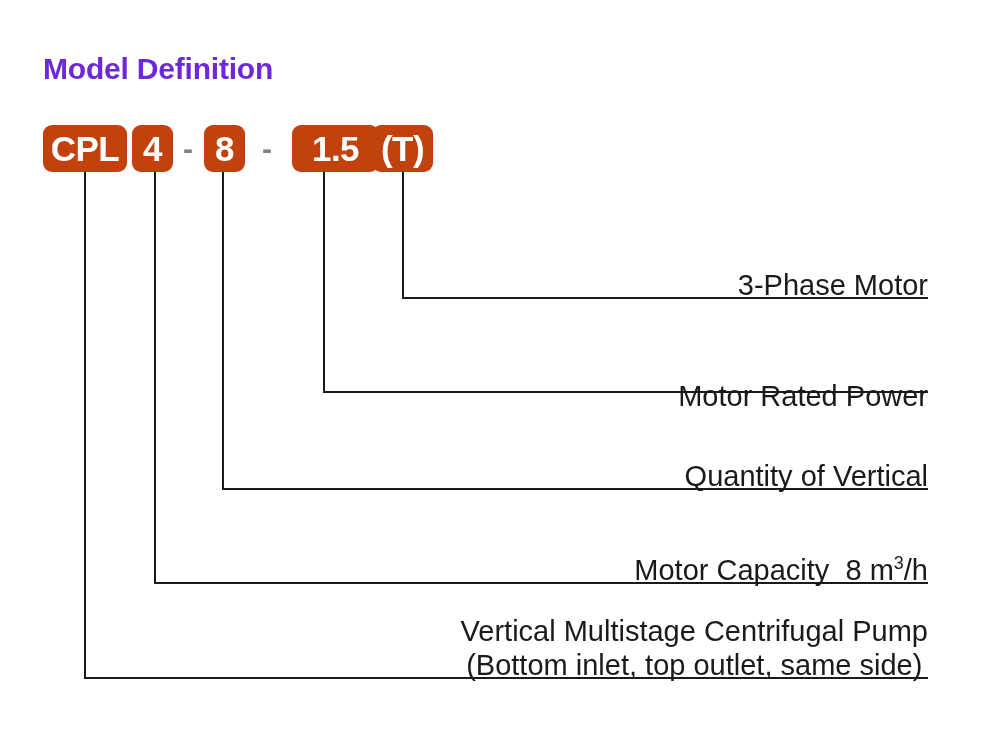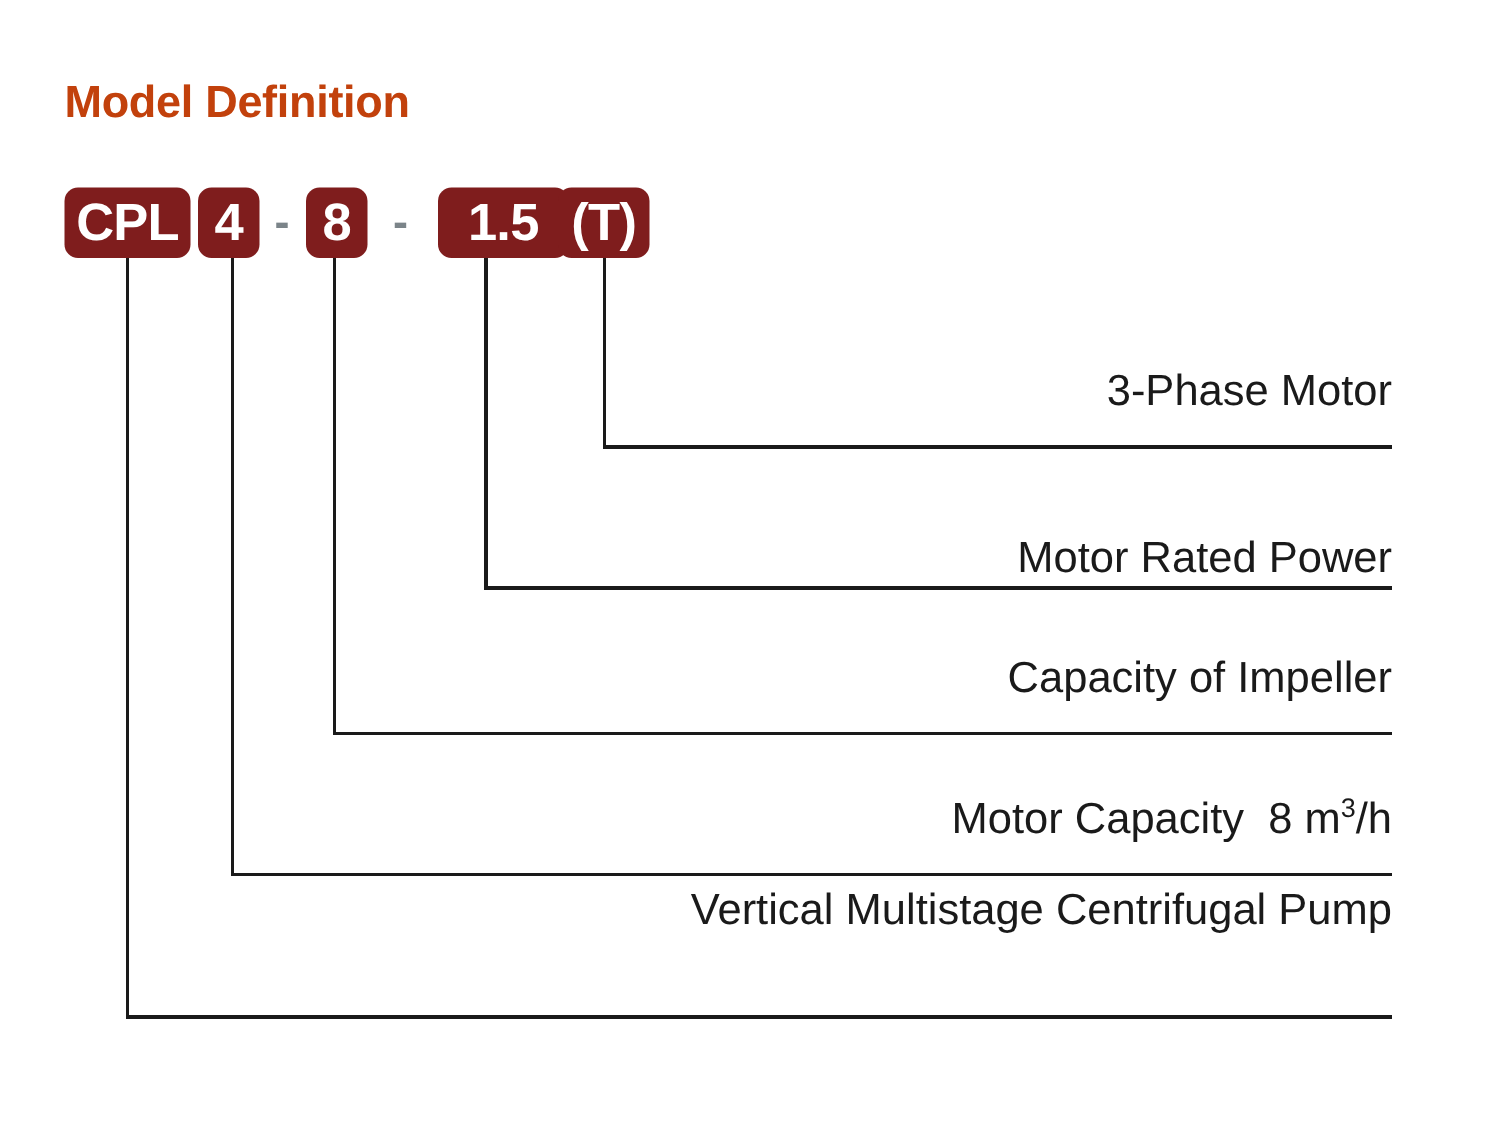--- a/index.html
+++ b/index.html
@@ -20,37 +20,37 @@
   }
 
   
   #title {
     position: absolute;
     left: 43px;
     top: 52px;
     font-size: 30px;
     font-weight: bold;
     letter-spacing: -0.2px;
-    color: #c2410c;
+    color: #6d28d9;
     white-space: nowrap;
   }
 
   
   #code-row {
     position: absolute;
     left: 0;
     top: 0;
     width: 1000px;
     height: 180px;
   }
   .badge {
     position: absolute;
     top: 125px;
     height: 47px;
-    background: #7f1d1d;
+    background: #c2410c;
     border-radius: 9px;
     color: #ffffff;
     font-size: 35px;
     font-weight: bold;
     line-height: 47px;
     text-align: center;
     letter-spacing: -0.5px;
     box-sizing: border-box;
     white-space: nowrap;
   }
@@ -77,20 +77,21 @@
 
   
   .callout {
     position: absolute;
     right: 72px;
     text-align: right;
     color: #1a1a1a;
     font-size: 29px;
     line-height: 34px;
     white-space: nowrap;
+    margin-top: 24px;
   }
   .callout .ln { display: block; }
   .callout sup {
     font-size: 0.62em;
     vertical-align: super;
     line-height: 0;
   }
 </style>
 </head>
 <body>
@@ -126,24 +127,25 @@
 
   <div class="callout" style="top:244px;">
     <span class="ln">3-Phase Motor</span>
   </div>
 
   <div class="callout" style="top:355px;">
     <span class="ln">Motor Rated Power</span>
   </div>
 
   <div class="callout" style="top:435px;">
-    <span class="ln">Capacity of Impeller</span>
+    <span class="ln">Quantity of Vertical</span>
   </div>
 
   <div class="callout" style="top:529px;">
     <span class="ln"><span>Motor Capacity</span>&nbsp;&nbsp;<span>8 m</span><sup>3</sup><span>/h</span></span>
   </div>
 
   <div class="callout" style="top:590px;text-align:center;">
     <span class="ln">Vertical Multistage Centrifugal Pump</span>
+    <span class="ln">(Bottom inlet, top outlet, same side)</span>
   </div>
 
 </div>
 
 </body></html>

